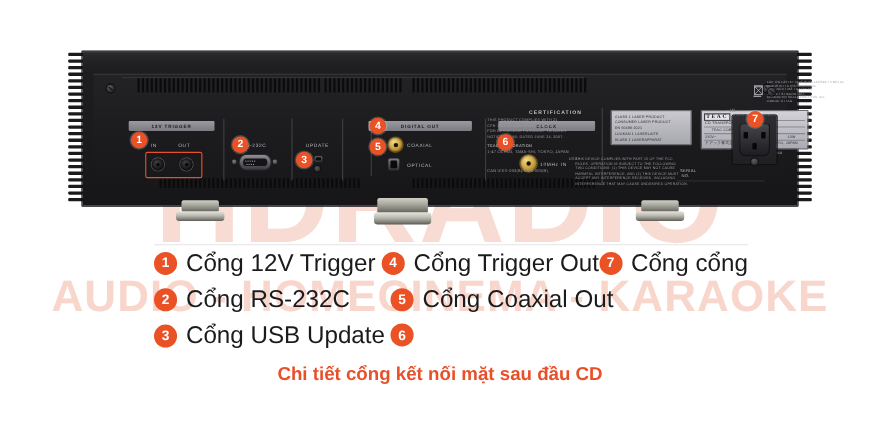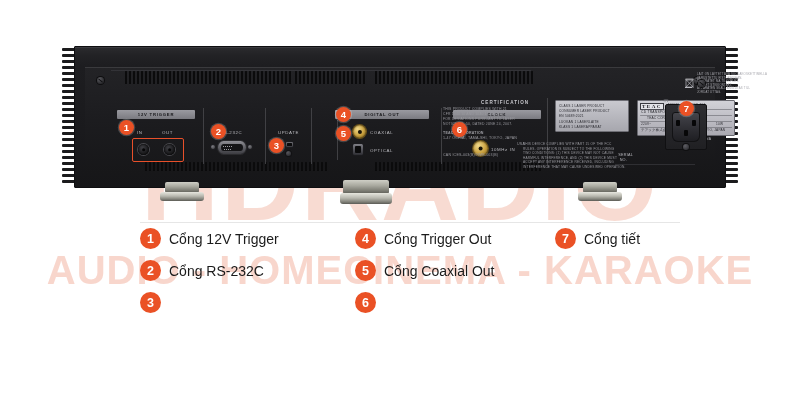--- a/index.html
+++ b/index.html
@@ -150,21 +150,21 @@
   .legitem{display:flex;align-items:center;gap:8px;}
   .col1{width:215px;}
   .col2{width:200px;}
   .col3{width:auto;}
   .badge{
     width:21px;height:21px;border-radius:50%;flex:0 0 21px;
     background:#ea5125;color:#fff;font-size:12.5px;font-weight:bold;
     display:flex;align-items:center;justify-content:center;
     font-family:"Liberation Sans",sans-serif;
   }
-  .legtext{font-size:14px;color:#1b1b1b;white-space:nowrap;line-height:1;}
+  .legtext{font-size:22px;color:#1b1b1b;white-space:nowrap;line-height:1;}
 
   .legrow + .legrow{margin-top:11px;}
 
   .sep{position:absolute;left:140px;top:222px;width:540px;height:1px;background:#e6e6e6;}
 
   .title{
     position:absolute;left:0;right:0;top:330px;text-align:center;
     color:#e8502a;font-size:17px;font-weight:bold;
   }
 
@@ -604,36 +604,38 @@
         <div class="legitem col1">
           <div class="badge">1</div>
           <div class="legtext">Cổng 12V Trigger</div>
         </div>
         <div class="legitem col2">
           <div class="badge">4</div>
           <div class="legtext">Cổng Trigger Out</div>
         </div>
         <div class="legitem col3">
           <div class="badge">7</div>
-          <div class="legtext">Cổng tiết</div>
+          <div class="legtext">Cổng cổng</div>
         </div>
       </div>
       <div class="legrow">
         <div class="legitem col1">
           <div class="badge">2</div>
           <div class="legtext">Cổng RS-232C</div>
         </div>
         <div class="legitem col2">
           <div class="badge">5</div>
           <div class="legtext">Cổng Coaxial Out</div>
         </div>
       </div>
       <div class="legrow">
         <div class="legitem col1">
           <div class="badge">3</div>
+          <div class="legtext">Cổng USB Update</div>
         </div>
         <div class="legitem col2">
           <div class="badge">6</div>
         </div>
       </div>
     </div>
 
+  <div class="title">Chi tiết cổng kết nối mặt sau đầu CD</div>
 </div>
 
 </body></html>

